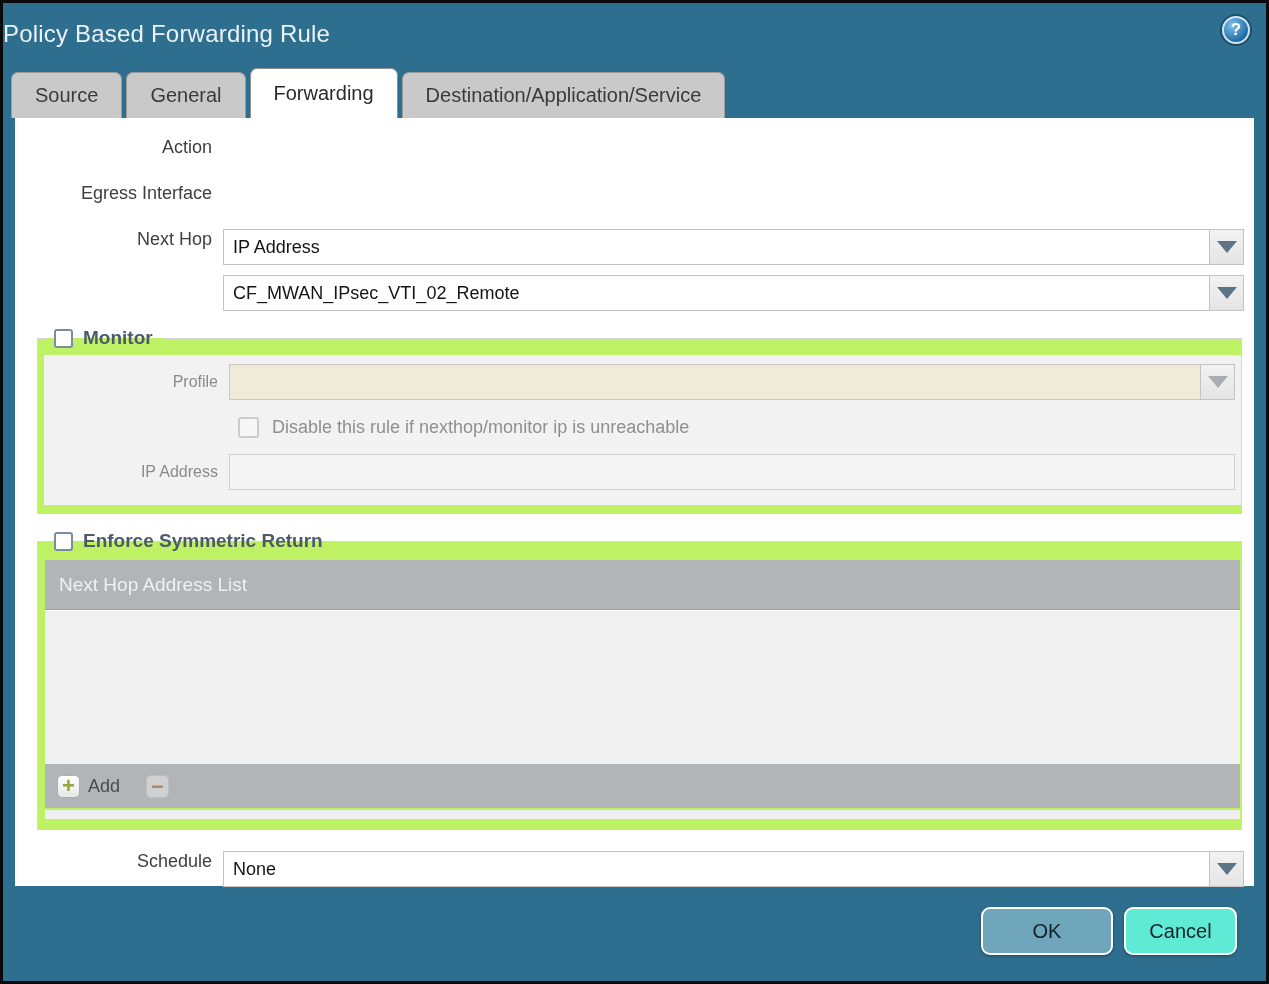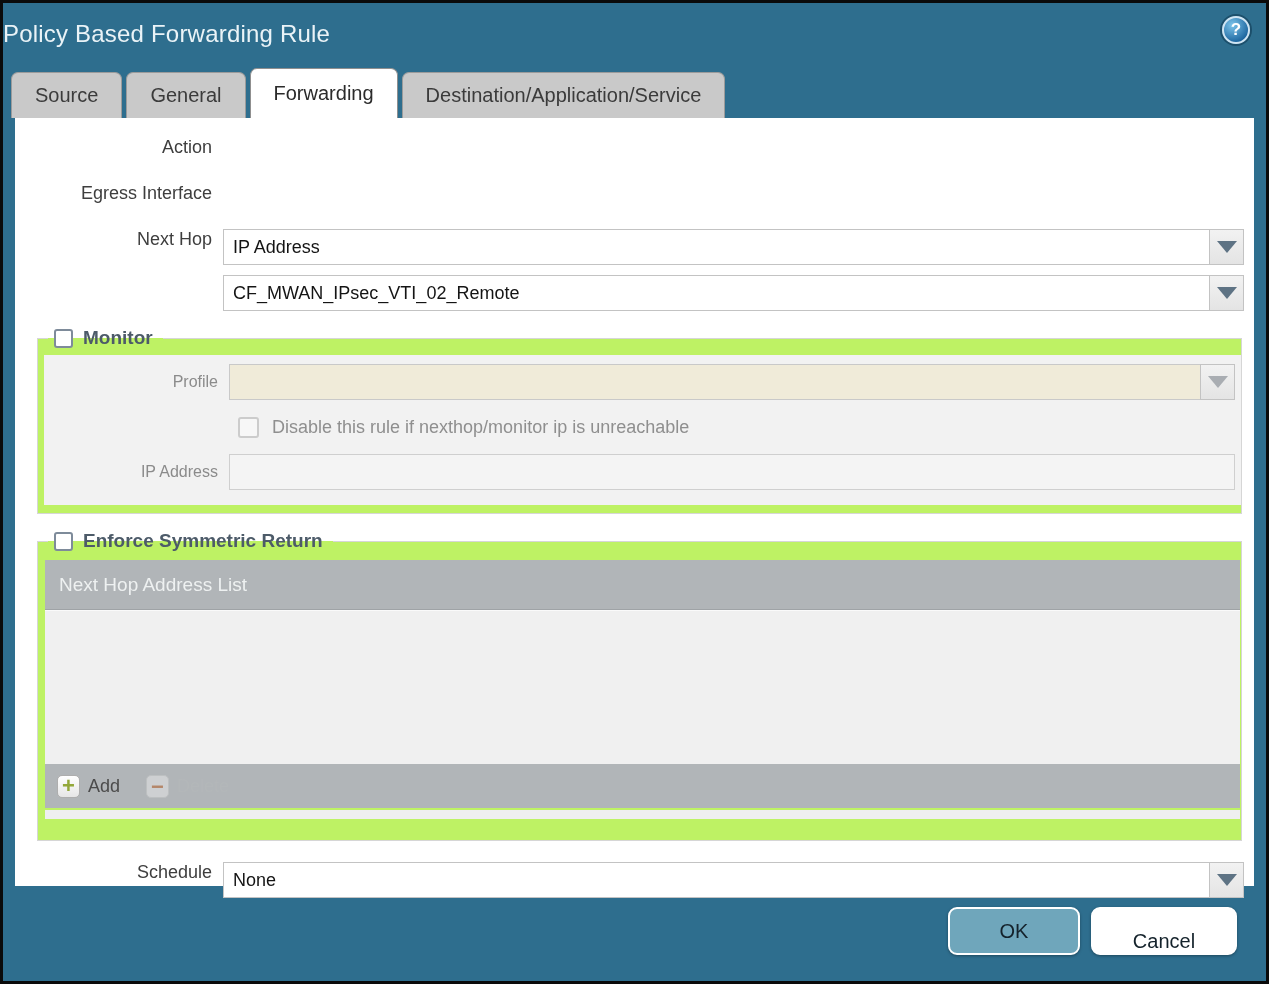--- a/index.html
+++ b/index.html
@@ -131,21 +131,21 @@
   }
   .cb-disabled {
     width: 21px; height: 21px; flex: none;
     border: 2px solid #cccccc; border-radius: 3px;
     background: #f7f7f7;
   }
   .disable-row { display: flex; align-items: center; margin: 12px 0 12px 194px; height: 30px; }
   .disable-row .dis-label { margin-left: 13px; font-size: 18px; color: #8f8f8f; }
 
   
-  .nh-table { margin: 8px 1px 13px 1px; }
+  .nh-table { margin: 8px 1px 2px 1px; }
   .nh-header {
     height: 50px; background: #b1b5b8;
     border-bottom: 1px solid #9fa3a6;
     display: flex; align-items: center;
     padding-left: 14px; font-size: 19px; color: #eef1f1;
   }
   .nh-body { height: 154px; background: #f0f0f0; border-top: 1px solid #fafafa; }
   .nh-footer {
     height: 44px; background: #b1b5b8;
     display: flex; align-items: center; padding-left: 12px;
@@ -175,21 +175,21 @@
   }
   .btn {
     height: 48px; border-radius: 9px;
     border: 2px solid #ffffff;
     font-size: 20px; color: #14222b;
     display: flex; align-items: center; justify-content: center;
     cursor: pointer; font-family: "Liberation Sans", sans-serif;
     box-shadow: 0 1px 3px rgba(0,0,0,.35);
   }
   .btn-ok { width: 132px; background: #6fa6bb; }
-  .btn-cancel { width: 146px; background: #ffffff; align-items: flex-end; }
+  .btn-cancel { width: 113px; background: #5eead4; }
 </style>
 </head>
 <body>
 
 <div class="frame">
 
   <div class="titlebar">
     <span class="title">Policy Based Forwarding Rule</span>
     <div class="help-icon">
       <span>?</span>

